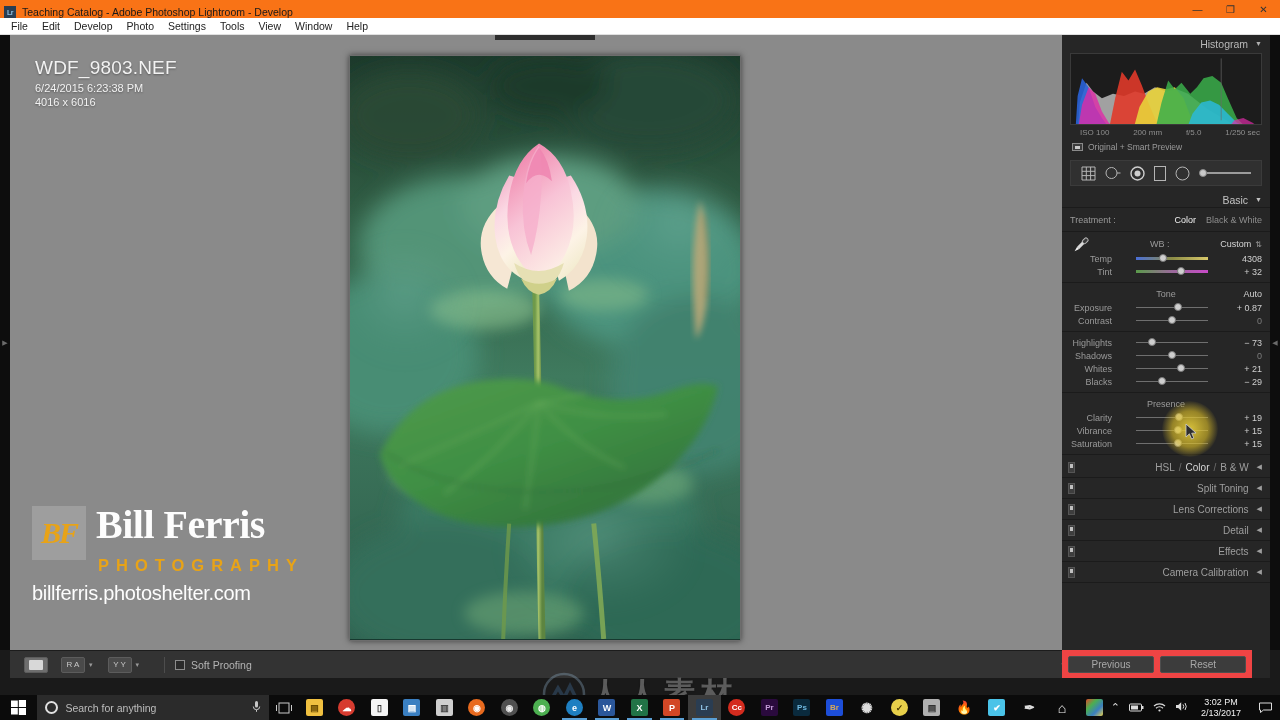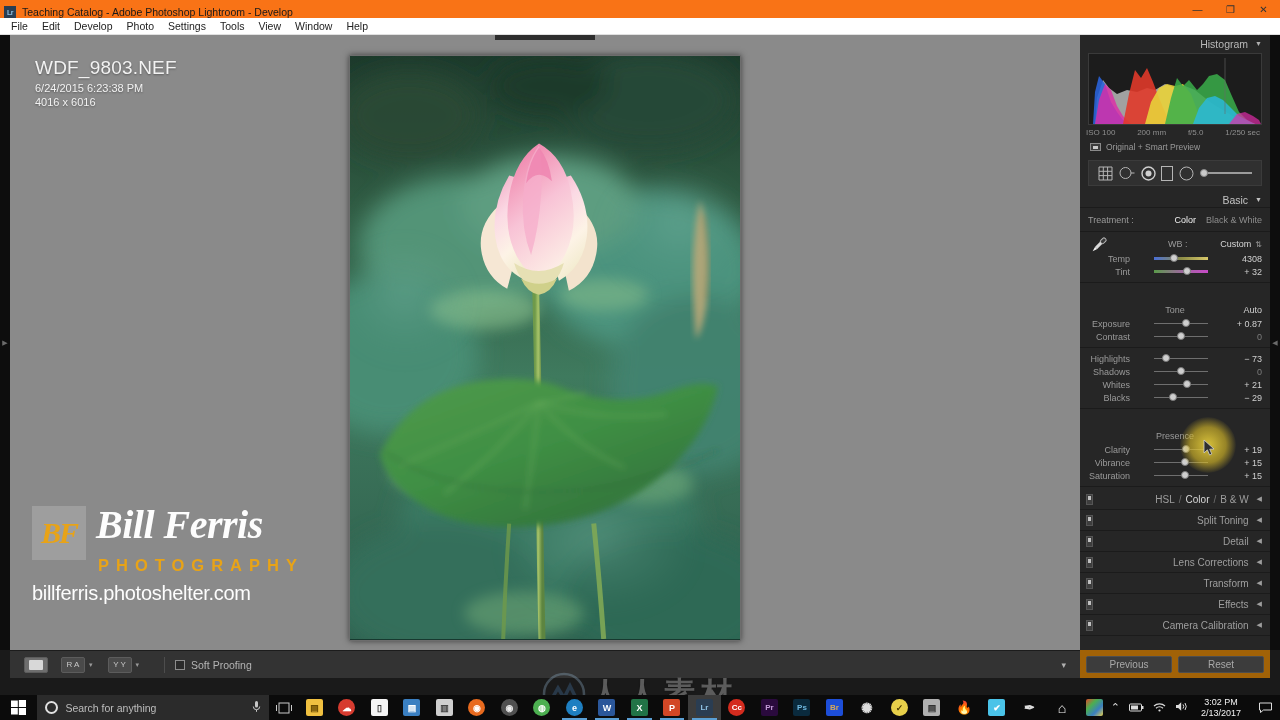--- a/index.html
+++ b/index.html
@@ -81,21 +81,21 @@
   .watermark { position: absolute; left: 22px; bottom: 45px; }
   .wm-row { display: flex; align-items: flex-start; }
   .wm-bf {
     width: 54px; height: 54px; background: #9e9e9e;
     display: flex; align-items: center; justify-content: center;
     font-family: "Liberation Serif", serif; font-style: italic; font-weight: bold;
     font-size: 30px; color: #e8a317; letter-spacing: -2px;
   }
   .wm-name {
     margin-left: 10px; font-family: "Liberation Serif", serif;
-    font-style: italic; font-weight: bold; font-size: 40px; color: #fdfdfd;
+    font-weight: bold; font-size: 40px; color: #fdfdfd;
     line-height: 0.95; letter-spacing: -0.5px;
   }
   .wm-photog {
     margin-left: 66px; margin-top: -4px; color: #e8a317;
     font-size: 16.5px; letter-spacing: 7px; font-weight: bold;
   }
   .wm-url { margin-top: 7px; font-size: 20px; color: #fdfdfd; letter-spacing: -0.3px; }
 
   
   .toolbar {
@@ -115,41 +115,41 @@
   .tb-divider { width: 1px; height: 16px; background: #4d4d4d; margin: 0 10px; }
   .sp-check {
     width: 10px; height: 10px; border: 1px solid #8d8d8d; background: #2b2b2b;
     margin-right: 6px;
   }
   .sp-label { font-size: 10.5px; color: #b4b4b4; }
   .tb-right-caret { margin-left: auto; color: #b0b0b0; font-size: 9px; }
 
   
   .rightpanel {
-    position: absolute; right: 10px; top: 0; width: 190px; height: 643px;
+    position: absolute; right: 10px; top: 0; width: 208px; height: 643px;
     background: #262626;
   }
   .panel-header {
     height: 17px; display: flex; align-items: center; justify-content: flex-end;
     padding-right: 8px; color: #b8b8b8; font-size: 10.5px;
   }
   .panel-header .tri { font-size: 7px; margin-left: 7px; color: #b0b0b0; }
 
   .histogram-box {
     margin: 1px 8px 0 8px; height: 72px; background: #1c1c1c;
     border: 1px solid #3a3a3a; position: relative; overflow: hidden;
   }
   .clip-tri {
     position: absolute; top: 2px; width: 0; height: 0;
     border-left: 6px solid transparent; border-right: 6px solid transparent;
     border-bottom: 9px solid #d9d9d9;
   }
   .histo-canvas { position: absolute; inset: 0; }
   .exif-row {
-    margin: 3px 10px 0 6px; display: flex; justify-content: space-between;
+    margin: 3px 10px 0 18px; display: flex; justify-content: space-between;
     color: #8e8e8e; font-size: 8px;
   }
   .smartprev {
     margin: 5px 10px 0 10px; display: flex; align-items: center;
     color: #9a9a9a; font-size: 8.5px;
   }
   .sp-icon {
     width: 11px; height: 8px; border: 1px solid #8a8a8a; margin-right: 5px;
     background: #3c3c3c; position: relative;
   }
@@ -220,21 +220,21 @@
   }
   .srow .knob {
     position: absolute; top: 2px; width: 8px; height: 8px; border-radius: 50%;
     background: #cfcfcf; border: 1px solid #7a7a7a; margin-left: -4px;
   }
   .srow .val { width: 30px; text-align: right; color: #cfcfcf; flex: 0 0 30px; }
   .srow .val.zero { color: #7d7d7d; }
 
   .sec-title {
     display: flex; align-items: center; height: 14px; padding: 0 8px;
-    font-size: 9px; color: #9a9a9a; position: relative; margin-top: 16px;
+    font-size: 9px; color: #9a9a9a; position: relative;
   }
   .sec-title .center { width: 100%; text-align: center; }
   .sec-title .auto { position: absolute; right: 8px; color: #d0d0d0; }
 
   
   .glow {
     position: absolute; width: 56px; height: 56px; border-radius: 50%;
     background: radial-gradient(circle, rgba(230,205,60,.92) 0%, rgba(220,190,40,.62) 45%, rgba(180,150,30,0) 72%);
     pointer-events: none;
   }
@@ -255,21 +255,21 @@
     content: ''; position: absolute; left: 1px; top: 1px; width: 3px; height: 4px;
     background: #c0c0c0;
   }
   .prow .tri { margin-left: 8px; font-size: 7px; color: #9e9e9e; }
   .prow .hsl-sep { color: #6d6d6d; margin: 0 4px; }
   .prow .hsl-on { color: #d6d6d6; }
 
   .rp-footer {
     position: absolute; bottom: 0; left: 0; width: 190px; height: 28px;
     display: flex; align-items: center; gap: 6px; padding: 0 6px;
-    background: #a16207;
+    background: #ef4444;
   }
   .rp-btn {
     flex: 1; height: 17px; background: #3c3c3c;
     border: 1px solid #4e4e4e; border-radius: 2px;
     color: #a8a8a8; font-size: 10px; display: flex;
     align-items: center; justify-content: center;
   }
 
   
   .cn-watermark {
@@ -752,31 +752,26 @@
         <span>B &amp; W</span>
         <span class="tri">◀</span>
       </div>
       <div class="prow">
         <span class="sw"></span>
         <span>Split Toning</span>
         <span class="tri">◀</span>
       </div>
       <div class="prow">
         <span class="sw"></span>
-        <span>Detail</span>
+        <span>Lens Corrections</span>
         <span class="tri">◀</span>
       </div>
       <div class="prow">
         <span class="sw"></span>
-        <span>Lens Corrections</span>
-        <span class="tri">◀</span>
-      </div>
-      <div class="prow">
-        <span class="sw"></span>
-        <span>Transform</span>
+        <span>Detail</span>
         <span class="tri">◀</span>
       </div>
       <div class="prow">
         <span class="sw"></span>
         <span>Effects</span>
         <span class="tri">◀</span>
       </div>
       <div class="prow">
         <span class="sw"></span>
         <span>Camera Calibration</span>

